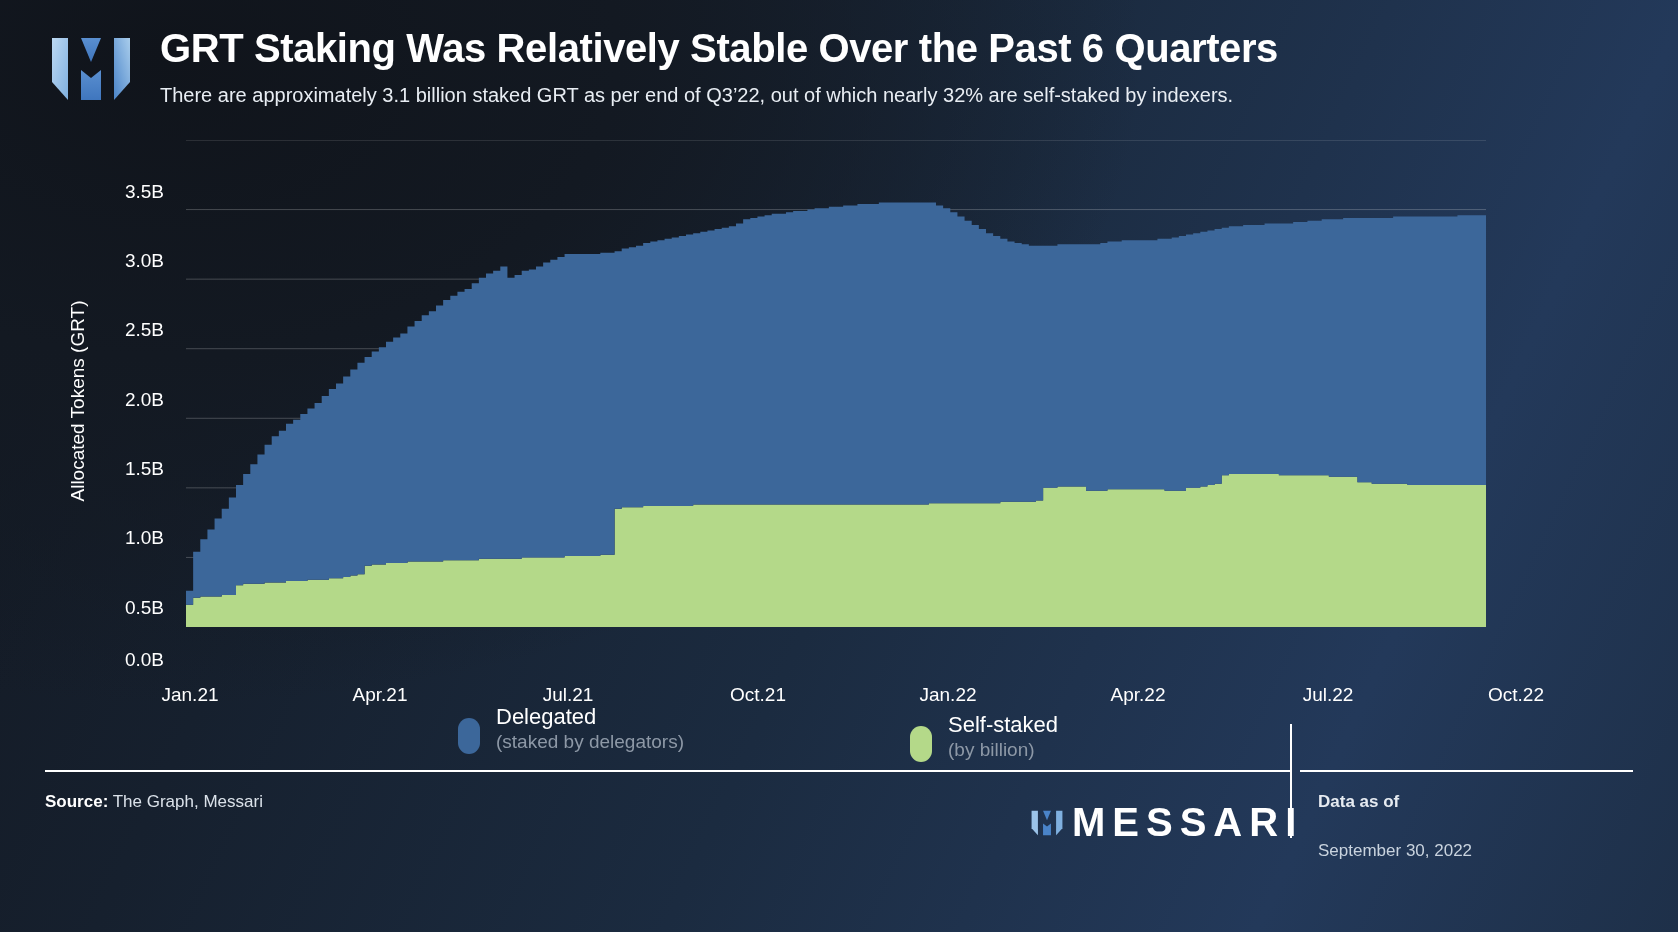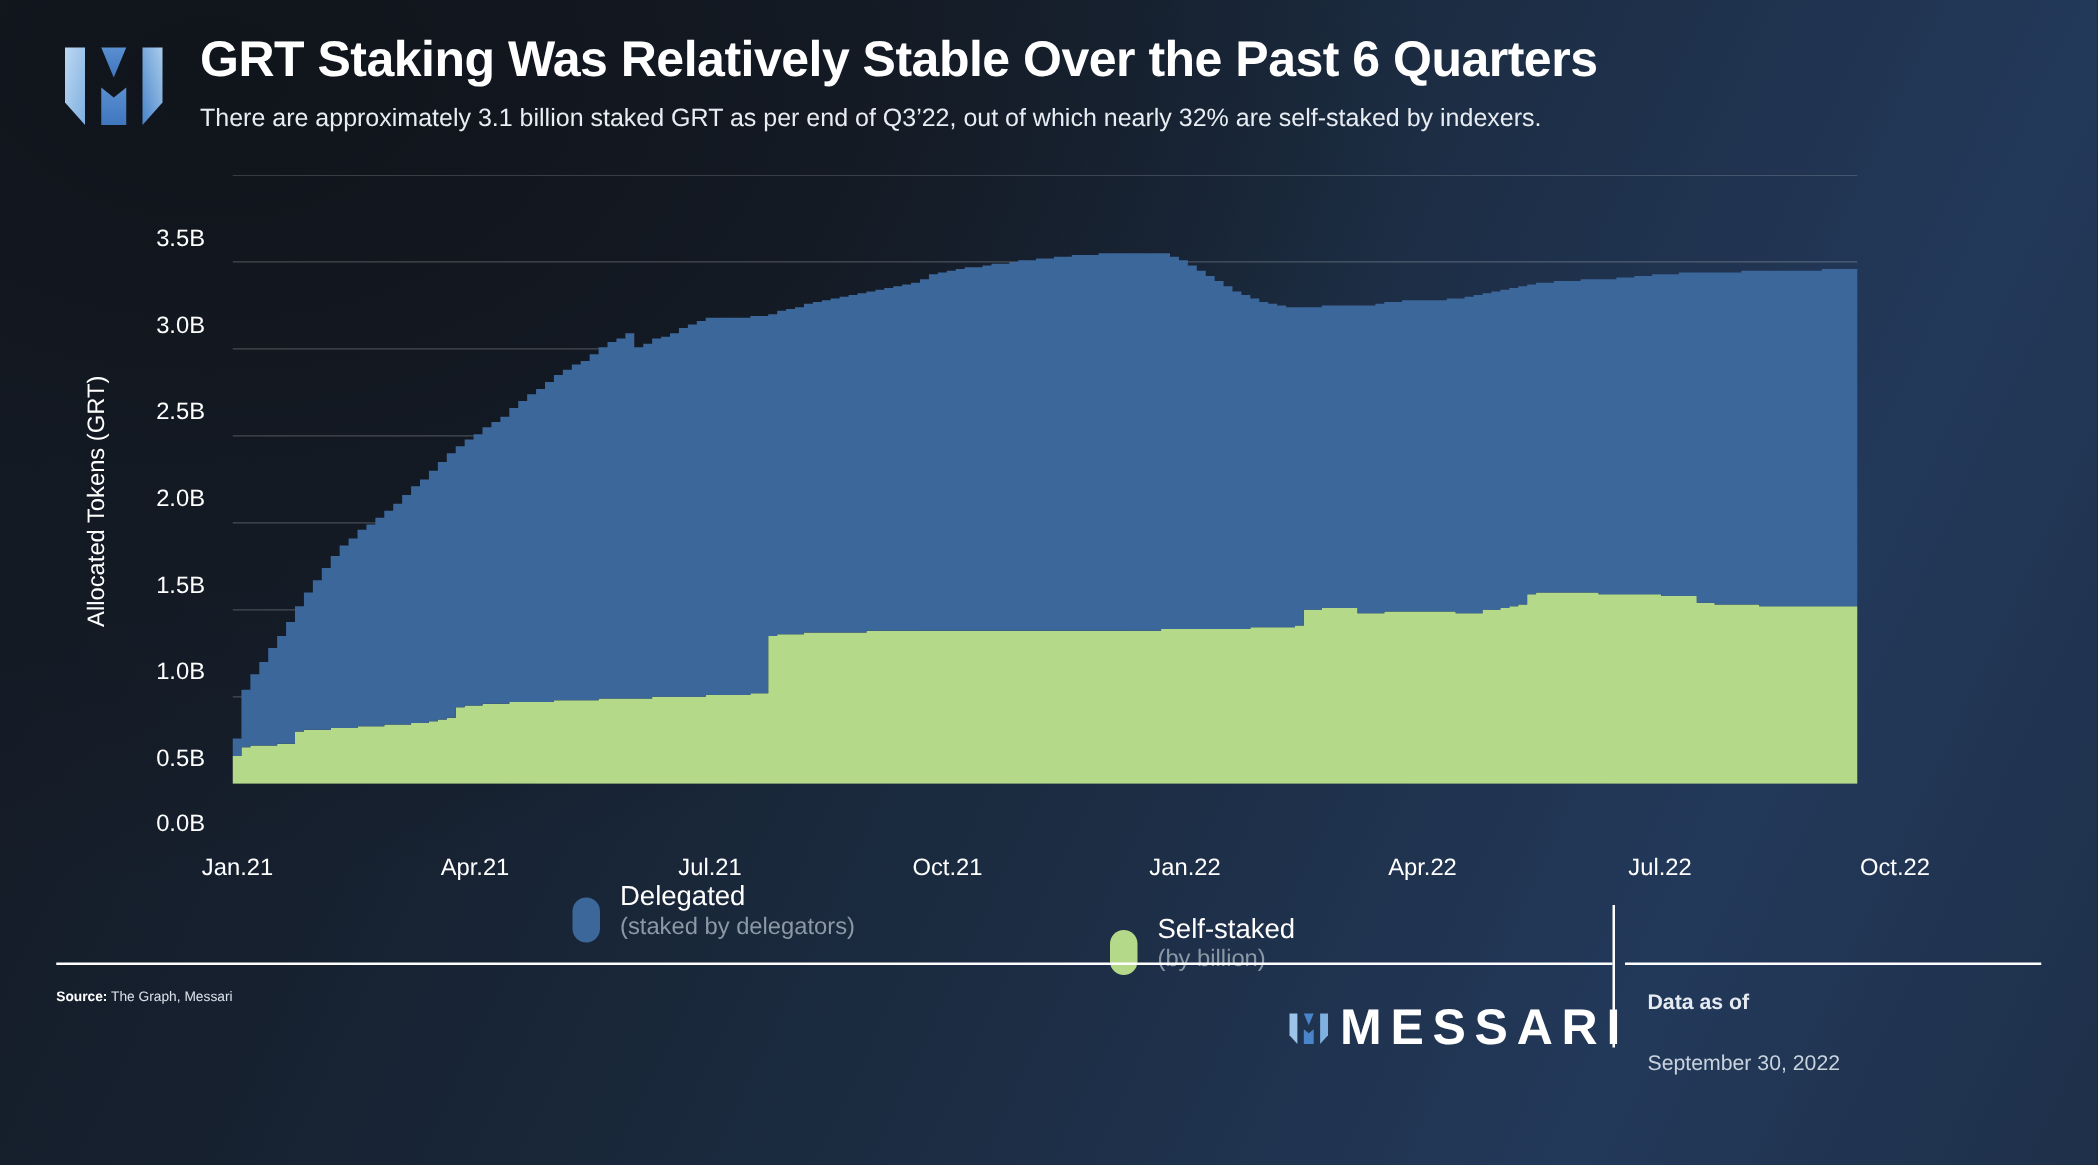--- a/index.html
+++ b/index.html
@@ -63,21 +63,21 @@
   .swatch { width: 22px; height: 36px; border-radius: 11px; flex: 0 0 auto; margin-top: 4px; }
   .legend-texts { margin-left: 16px; }
   .legend-label { font-size: 22px; color: #ffffff; line-height: 26px; white-space: nowrap; }
   .legend-sub { font-size: 19px; color: #8d98a6; line-height: 24px; white-space: nowrap; }
 
   
   #footer { position: absolute; left: 0; top: 770px; width: 1678px; height: 162px; z-index: 3; }
   #rule-left { position: absolute; left: 45px; top: 0; width: 1245px; height: 2px; background: #ffffff; }
   #rule-right { position: absolute; left: 1300px; top: 0; width: 333px; height: 2px; background: #ffffff; }
   #divider { position: absolute; left: 1290px; top: -46px; width: 2px; height: 114px; background: #ffffff; }
-  #source { position: absolute; left: 45px; top: 22px; font-size: 11px; color: #dbe2ea; white-space: nowrap; }
+  #source { position: absolute; left: 45px; top: 22px; font-size: 17px; color: #dbe2ea; white-space: nowrap; }
   #source b { color: #ffffff; }
   #messari-footer { position: absolute; left: 1030px; top: 30px; display: flex; align-items: center; }
   #messari-footer .fm-mark { width: 34px; height: 30px; margin-right: 8px; }
   #messari-word { font-size: 40px; font-weight: bold; letter-spacing: 7px; color: #ffffff; }
   #dataasof-title { position: absolute; left: 1318px; top: 22px; font-size: 17px; font-weight: bold; color: #e6ebf1; white-space: nowrap; }
   #dataasof-value { position: absolute; left: 1318px; top: 55px; font-size: 17px; color: #c9d3de; white-space: nowrap; margin-top: 16px; }
 </style>
 </head>
 <body>
 
@@ -153,21 +153,21 @@
 </div>
 
 <div id="legend">
   <div class="legend-item" style="left:458px; top:14px;">
     <div class="swatch" style="background:#3c679a"></div>
     <div class="legend-texts">
       <div class="legend-label">Delegated</div>
       <div class="legend-sub">(staked by delegators)</div>
     </div>
   </div>
-  <div class="legend-item" style="left:888px; top:22px;margin-top:18px;">
+  <div class="legend-item" style="left:910px; top:22px;">
     <div class="swatch" style="background:#b4d989"></div>
     <div class="legend-texts">
       <div class="legend-label">Self-staked</div>
       <div class="legend-sub">(by billion)</div>
     </div>
   </div>
 </div>
 
 <div id="footer">
   <div id="rule-left"></div>

